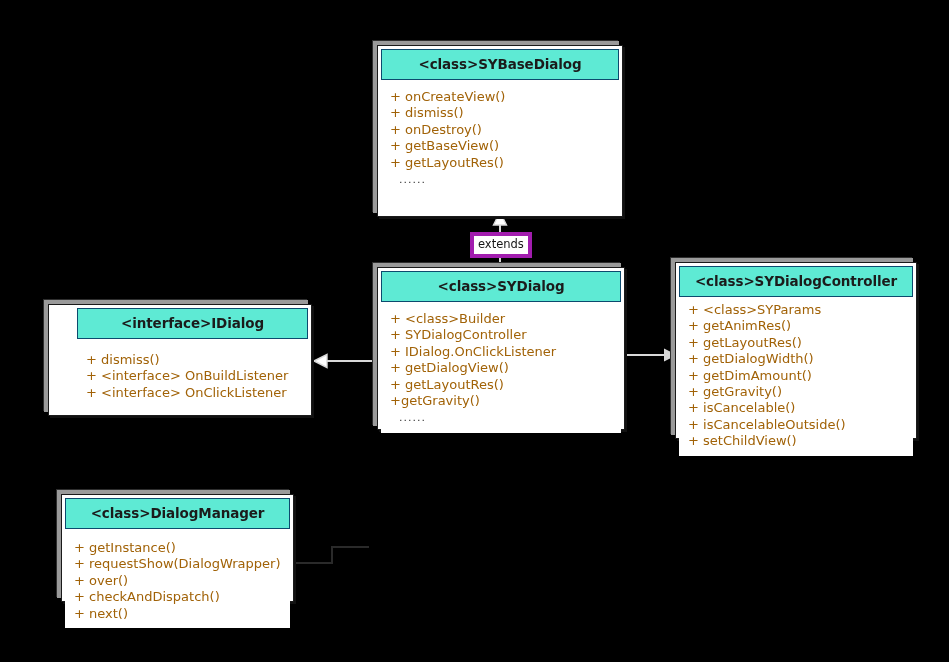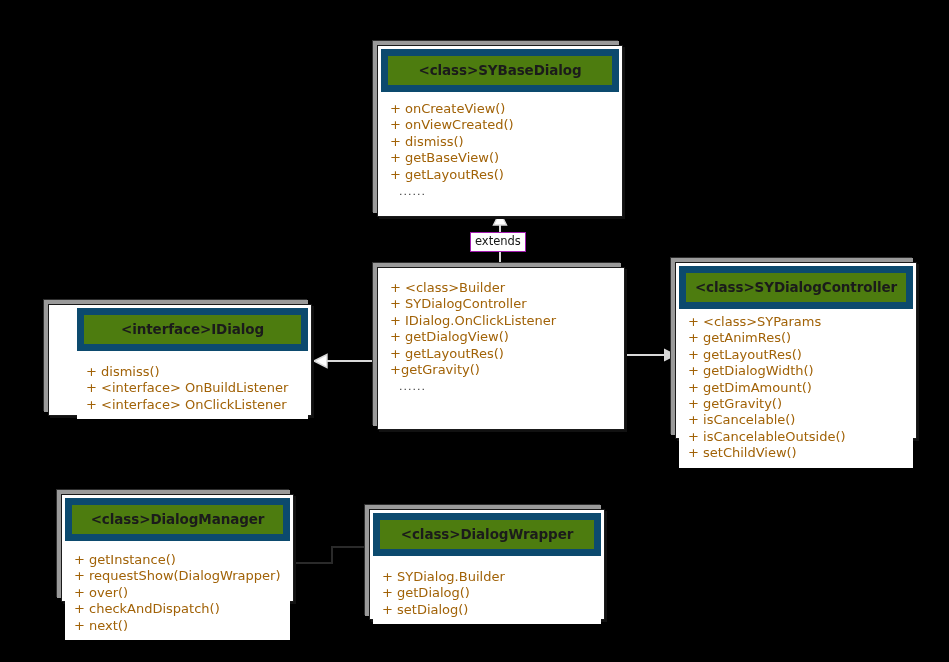--- a/index.html
+++ b/index.html
@@ -32,22 +32,22 @@
     box-shadow:
       -4px -4px 0 0 #9a9a9a,
       -5px -5px 0 0 #2e2e2e,
        2px  2px 0 0 #111111;
     padding: 3px;
     z-index: 5;
   }
 
   .uml-header {
     box-sizing: border-box;
-    border: 7px solid #0c4a6e;
-    background: #4d7c0f;
+    border: 1px solid #0c4a6e;
+    background: #5eead4;
     text-align: center;
     font-weight: bold;
     font-size: 13.5px;
     color: #1b1b1b;
     padding: 6px 4px 7px 4px;
     letter-spacing: -0.1px;
     white-space: nowrap;
   }
 
   .uml-body {
@@ -84,21 +84,21 @@
 
   .arrow-svg {
     position: absolute;
     z-index: 3;
     overflow: visible;
   }
 
   .edge-label {
     position: absolute;
     background: #ffffff;
-    border: 1px solid #a21caf;
+    border: 4px solid #a21caf;
     color: #151515;
     font-size: 11.5px;
     line-height: 13px;
     padding: 2px 4px 3px 4px;
     white-space: nowrap;
     z-index: 6;
   }
 </style>
 </head>
 <body>
@@ -126,29 +126,30 @@
   <div class="conn conn-h dark" style="left:295px; top:562px; width:38px;"></div>
   <div class="conn conn-v dark" style="left:331px; top:546px; height:18px;"></div>
   <div class="conn conn-h dark" style="left:331px; top:546px; width:38px;"></div>
 
   <div class="edge-label" style="left:470px; top:232px;">extends</div>
 
   <div class="uml-box" style="left:377px; top:45px; width:246px; height:172px;">
     <div class="uml-header">&lt;class&gt;SYBaseDialog</div>
     <div class="uml-body">
       <div class="uml-row">+ onCreateView()</div>
-      <div class="uml-row">+ onViewCreated()</div>
       <div class="uml-row">+ dismiss()</div>
+      <div class="uml-row">+ onDestroy()</div>
       <div class="uml-row">+ getBaseView()</div>
       <div class="uml-row">+ getLayoutRes()</div>
       <div class="uml-row ellipsis">......</div>
     </div>
   </div>
 
   <div class="uml-box" style="left:377px; top:267px; width:248px; height:163px;">
+    <div class="uml-header">&lt;class&gt;SYDialog</div>
     <div class="uml-body">
       <div class="uml-row">+ &lt;class&gt;Builder</div>
       <div class="uml-row">+ SYDialogController</div>
       <div class="uml-row">+ IDialog.OnClickListener</div>
       <div class="uml-row">+ getDialogView()</div>
       <div class="uml-row">+ getLayoutRes()</div>
       <div class="uml-row">+getGravity()</div>
       <div class="uml-row ellipsis">......</div>
     </div>
   </div>
@@ -181,22 +182,14 @@
     <div class="uml-header">&lt;class&gt;DialogManager</div>
     <div class="uml-body" style="padding-top:11px;">
       <div class="uml-row">+ getInstance()</div>
       <div class="uml-row">+ requestShow(DialogWrapper)</div>
       <div class="uml-row">+ over()</div>
       <div class="uml-row">+ checkAndDispatch()</div>
       <div class="uml-row">+ next()</div>
     </div>
   </div>
 
-  <div class="uml-box" style="left:369px; top:509px; width:236px; height:111px;">
-    <div class="uml-header">&lt;class&gt;DialogWrapper</div>
-    <div class="uml-body" style="padding-top:13px;">
-      <div class="uml-row">+ SYDialog.Builder</div>
-      <div class="uml-row">+ getDialog()</div>
-      <div class="uml-row">+ setDialog()</div>
-    </div>
-  </div>
 
 </div>
 
 </body></html>

